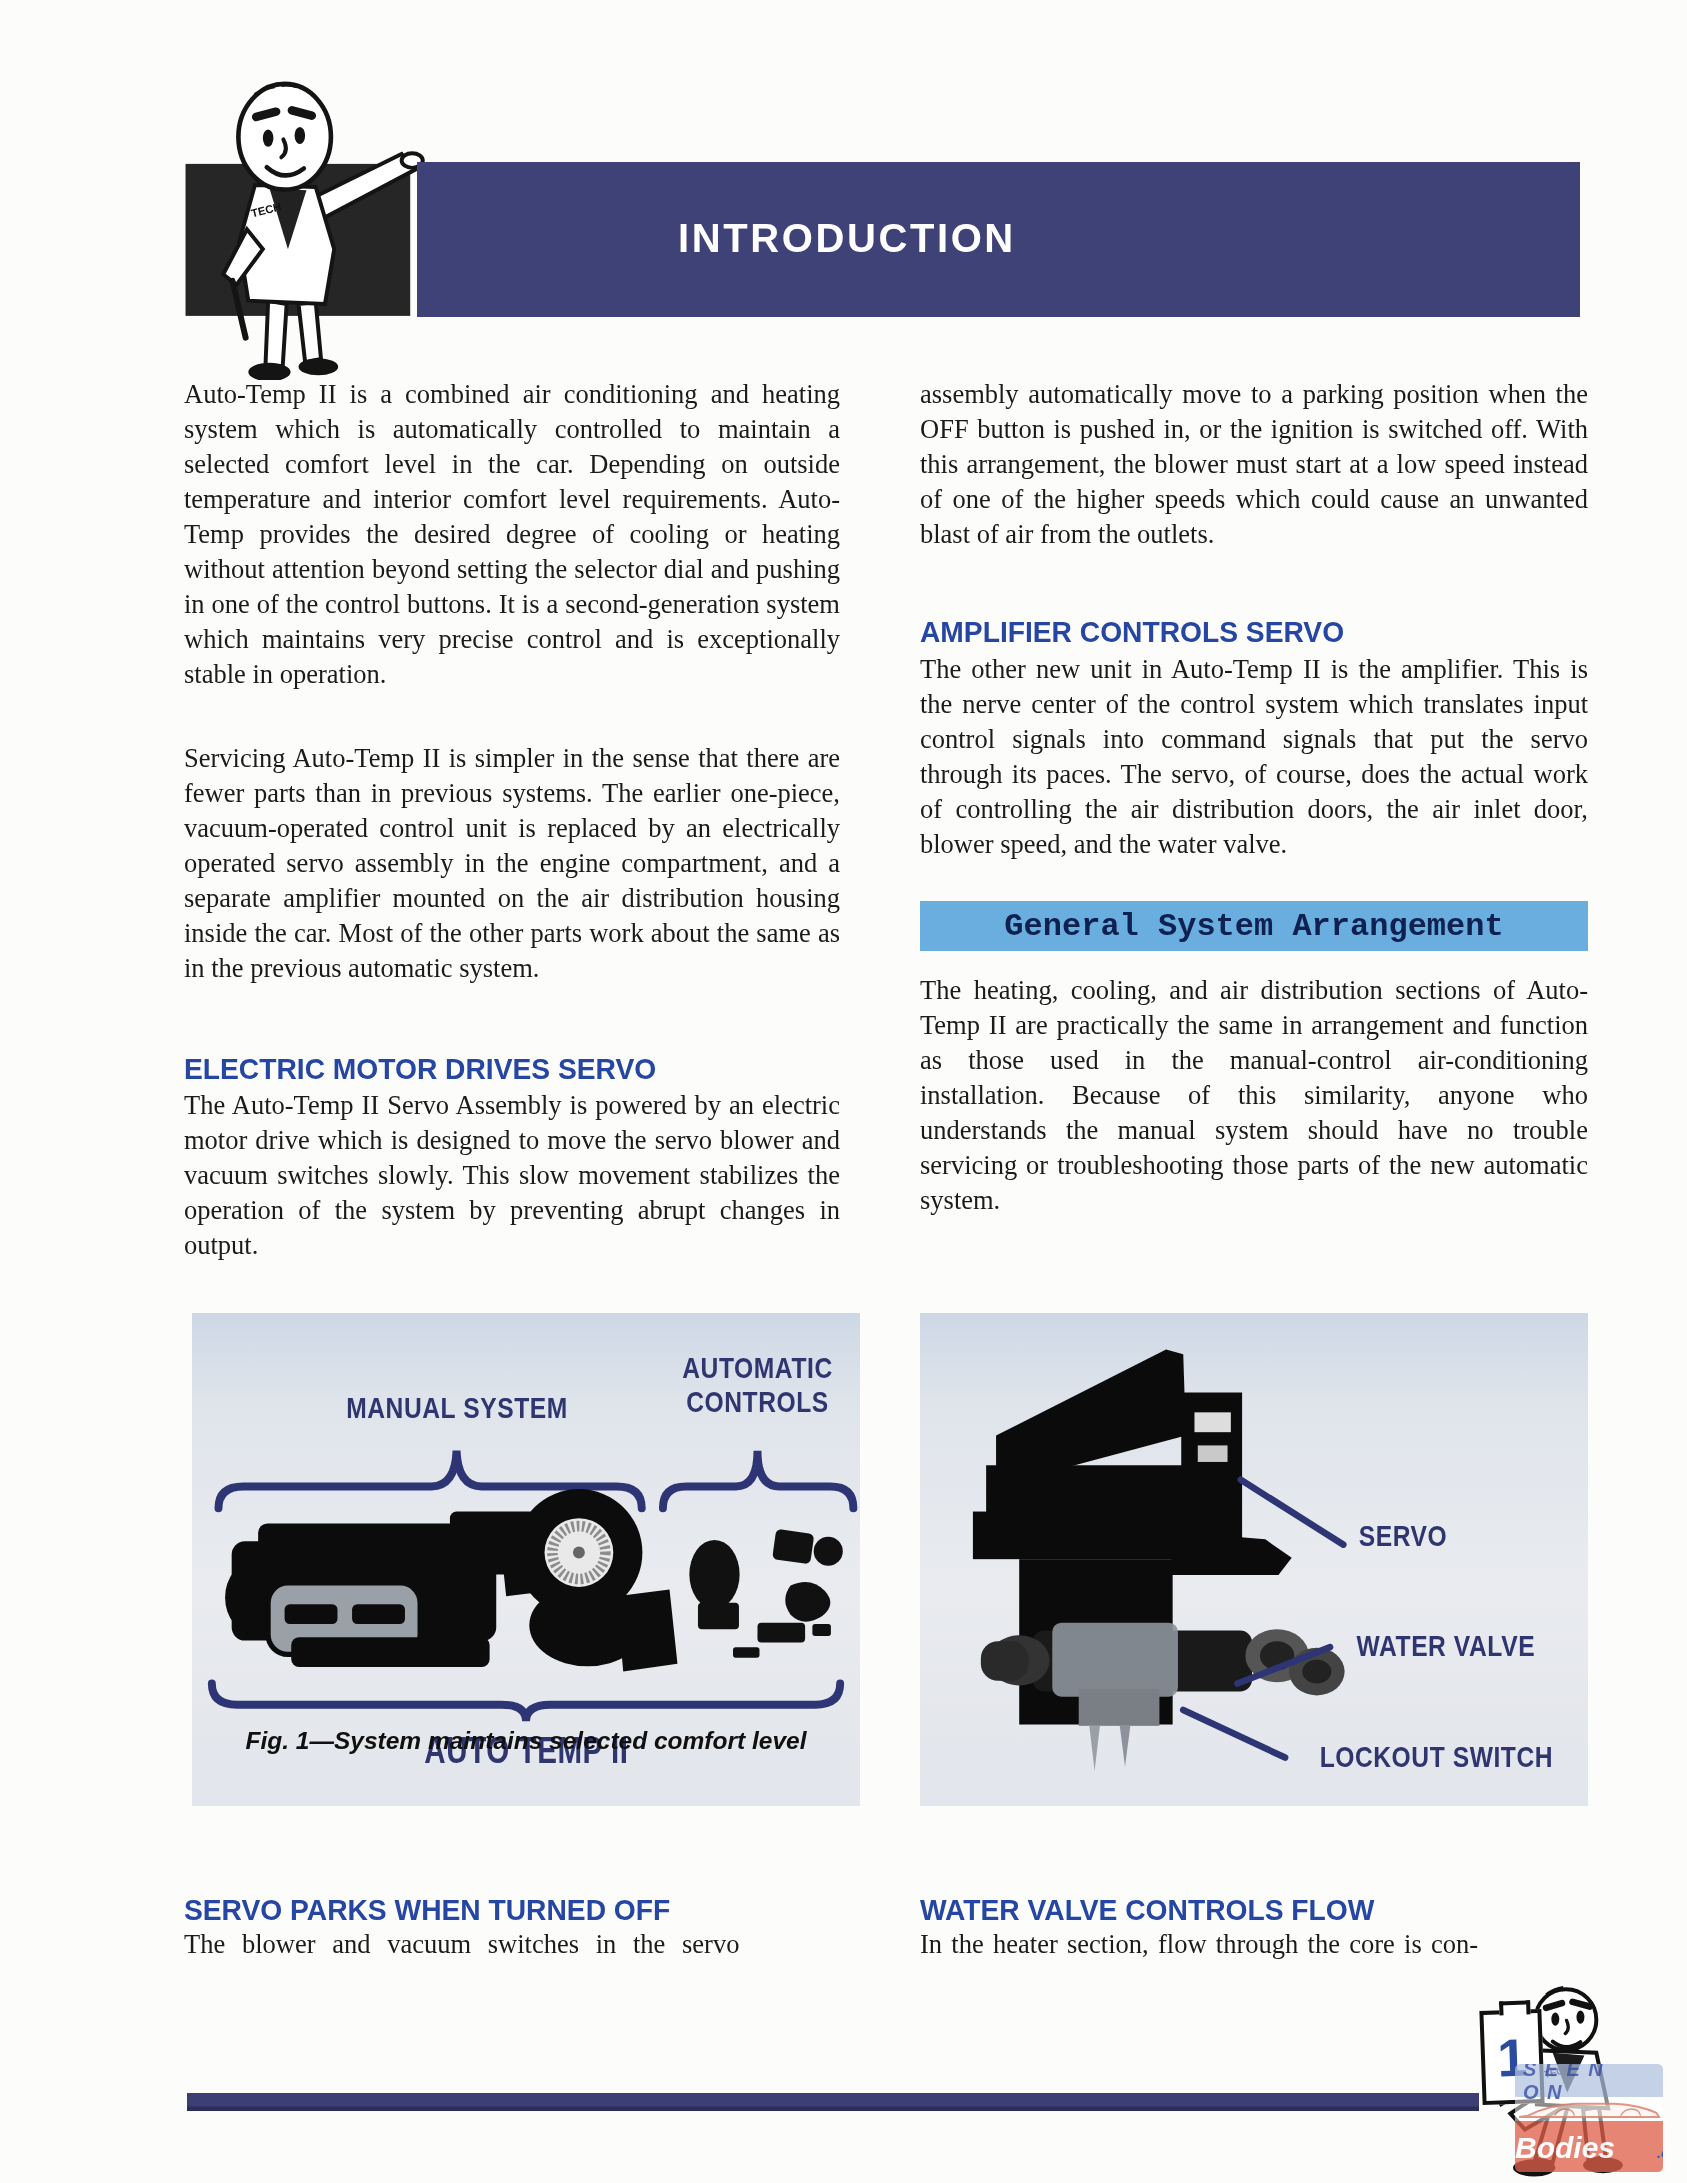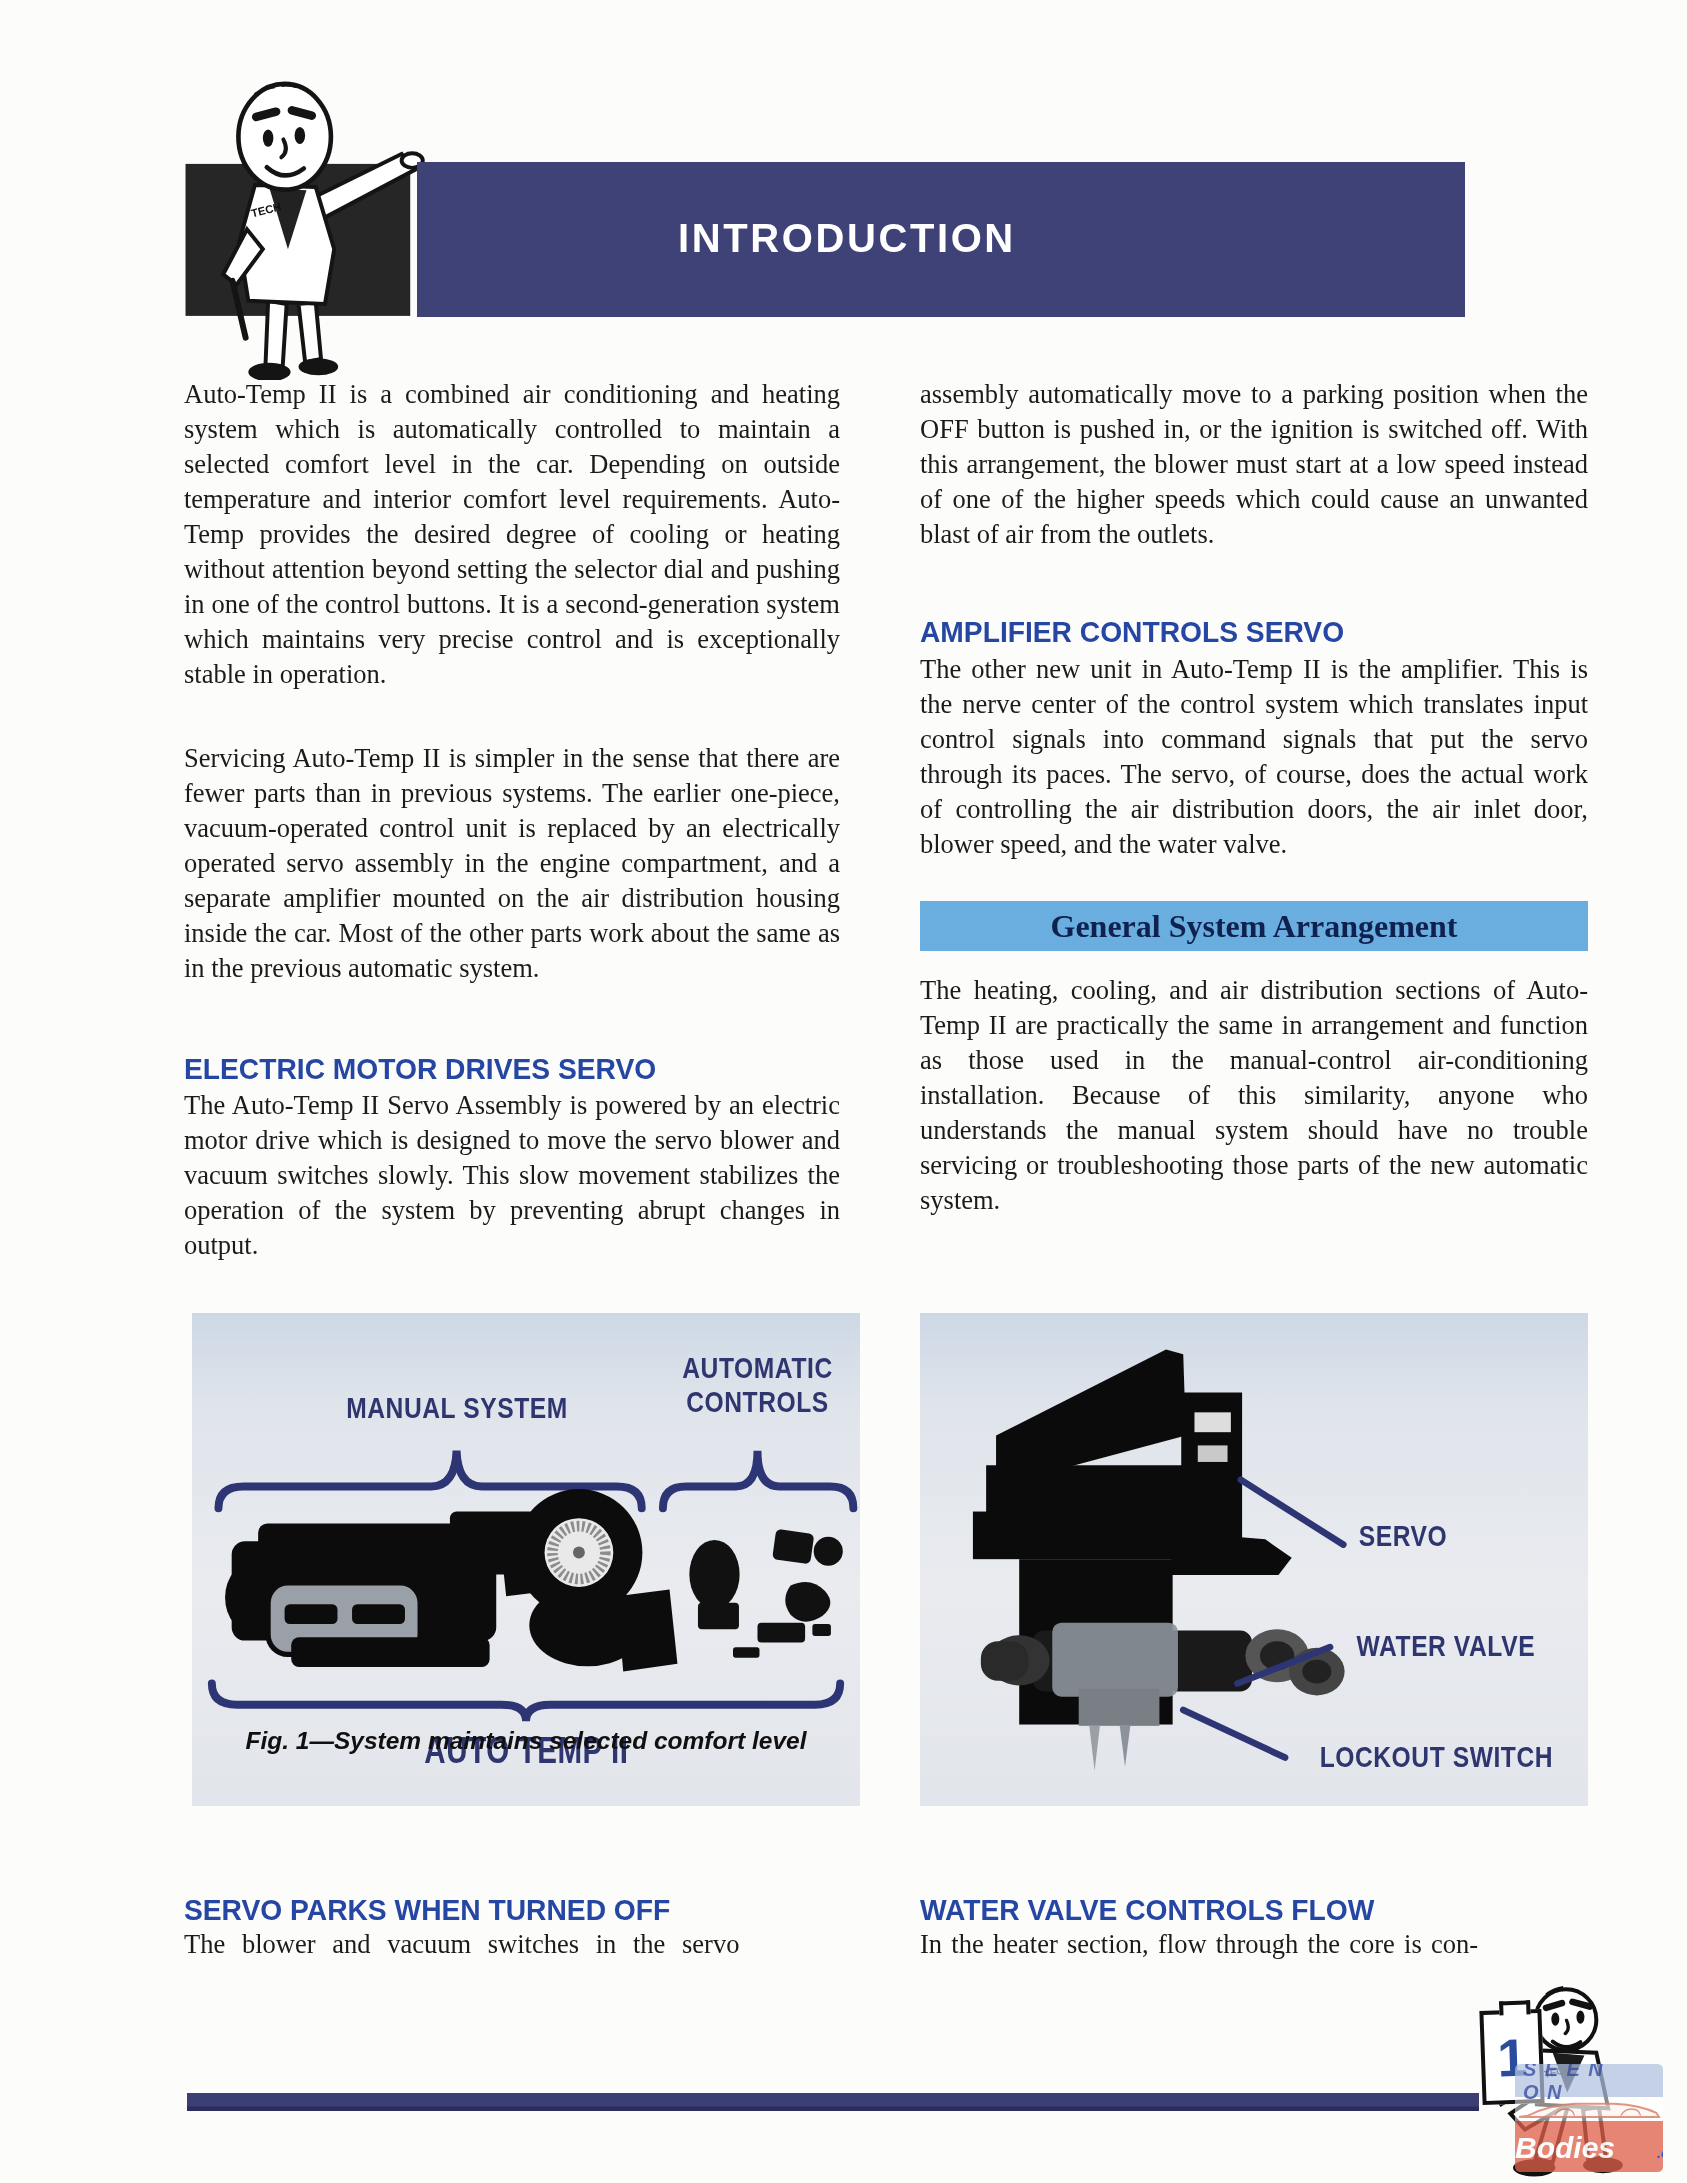--- a/index.html
+++ b/index.html
@@ -6,21 +6,21 @@
   .page{
     position:relative;
     width:1687px;height:2183px;
     background:#fcfcfb;
     overflow:hidden;
     font-family:"Liberation Serif", serif;
   }
   .abs{position:absolute;}
   
   .intro-banner{
-    left:417px;top:162px;width:1048px;height:155px;
+    left:417px;top:162px;width:1163px;height:155px;
     background:#3f4277;
   }
   .intro-title{
     position:absolute;left:261px;top:50%;transform:translateY(-54%);
     font-family:"Liberation Sans",sans-serif;font-weight:bold;
     font-size:40px;letter-spacing:2.6px;color:#ffffff;white-space:nowrap;
   }
   
   .body-text{
     font-size:26.5px;line-height:35px;color:#1b1b1b;
@@ -29,21 +29,21 @@
   .sec-head{
     font-family:"Liberation Sans",sans-serif;font-weight:bold;
     font-size:30px;color:#2646a3;white-space:nowrap;
     transform:scaleX(.94);transform-origin:left center;
   }
   .section-banner{
     left:920px;top:901px;width:668px;height:50px;
     background:#69aede;display:flex;align-items:center;justify-content:center;
   }
   .section-banner span{
-    font-family:Liberation Serif, serif;font-weight:bold;
+    font-family:Liberation Mono, monospace;font-weight:bold;
     font-size:32px;color:#0f2150;
   }
   
   .fig-photo{
     background:linear-gradient(180deg,#cdd8e5 0%,#dfe4eb 18%,#e9ebef 55%,#e2e5eb 100%);
   }
   .fig-label{
     position:absolute;
     font-family:"Liberation Sans",sans-serif;font-weight:bold;
     color:#2f356f;letter-spacing:0.7px;white-space:normal;

